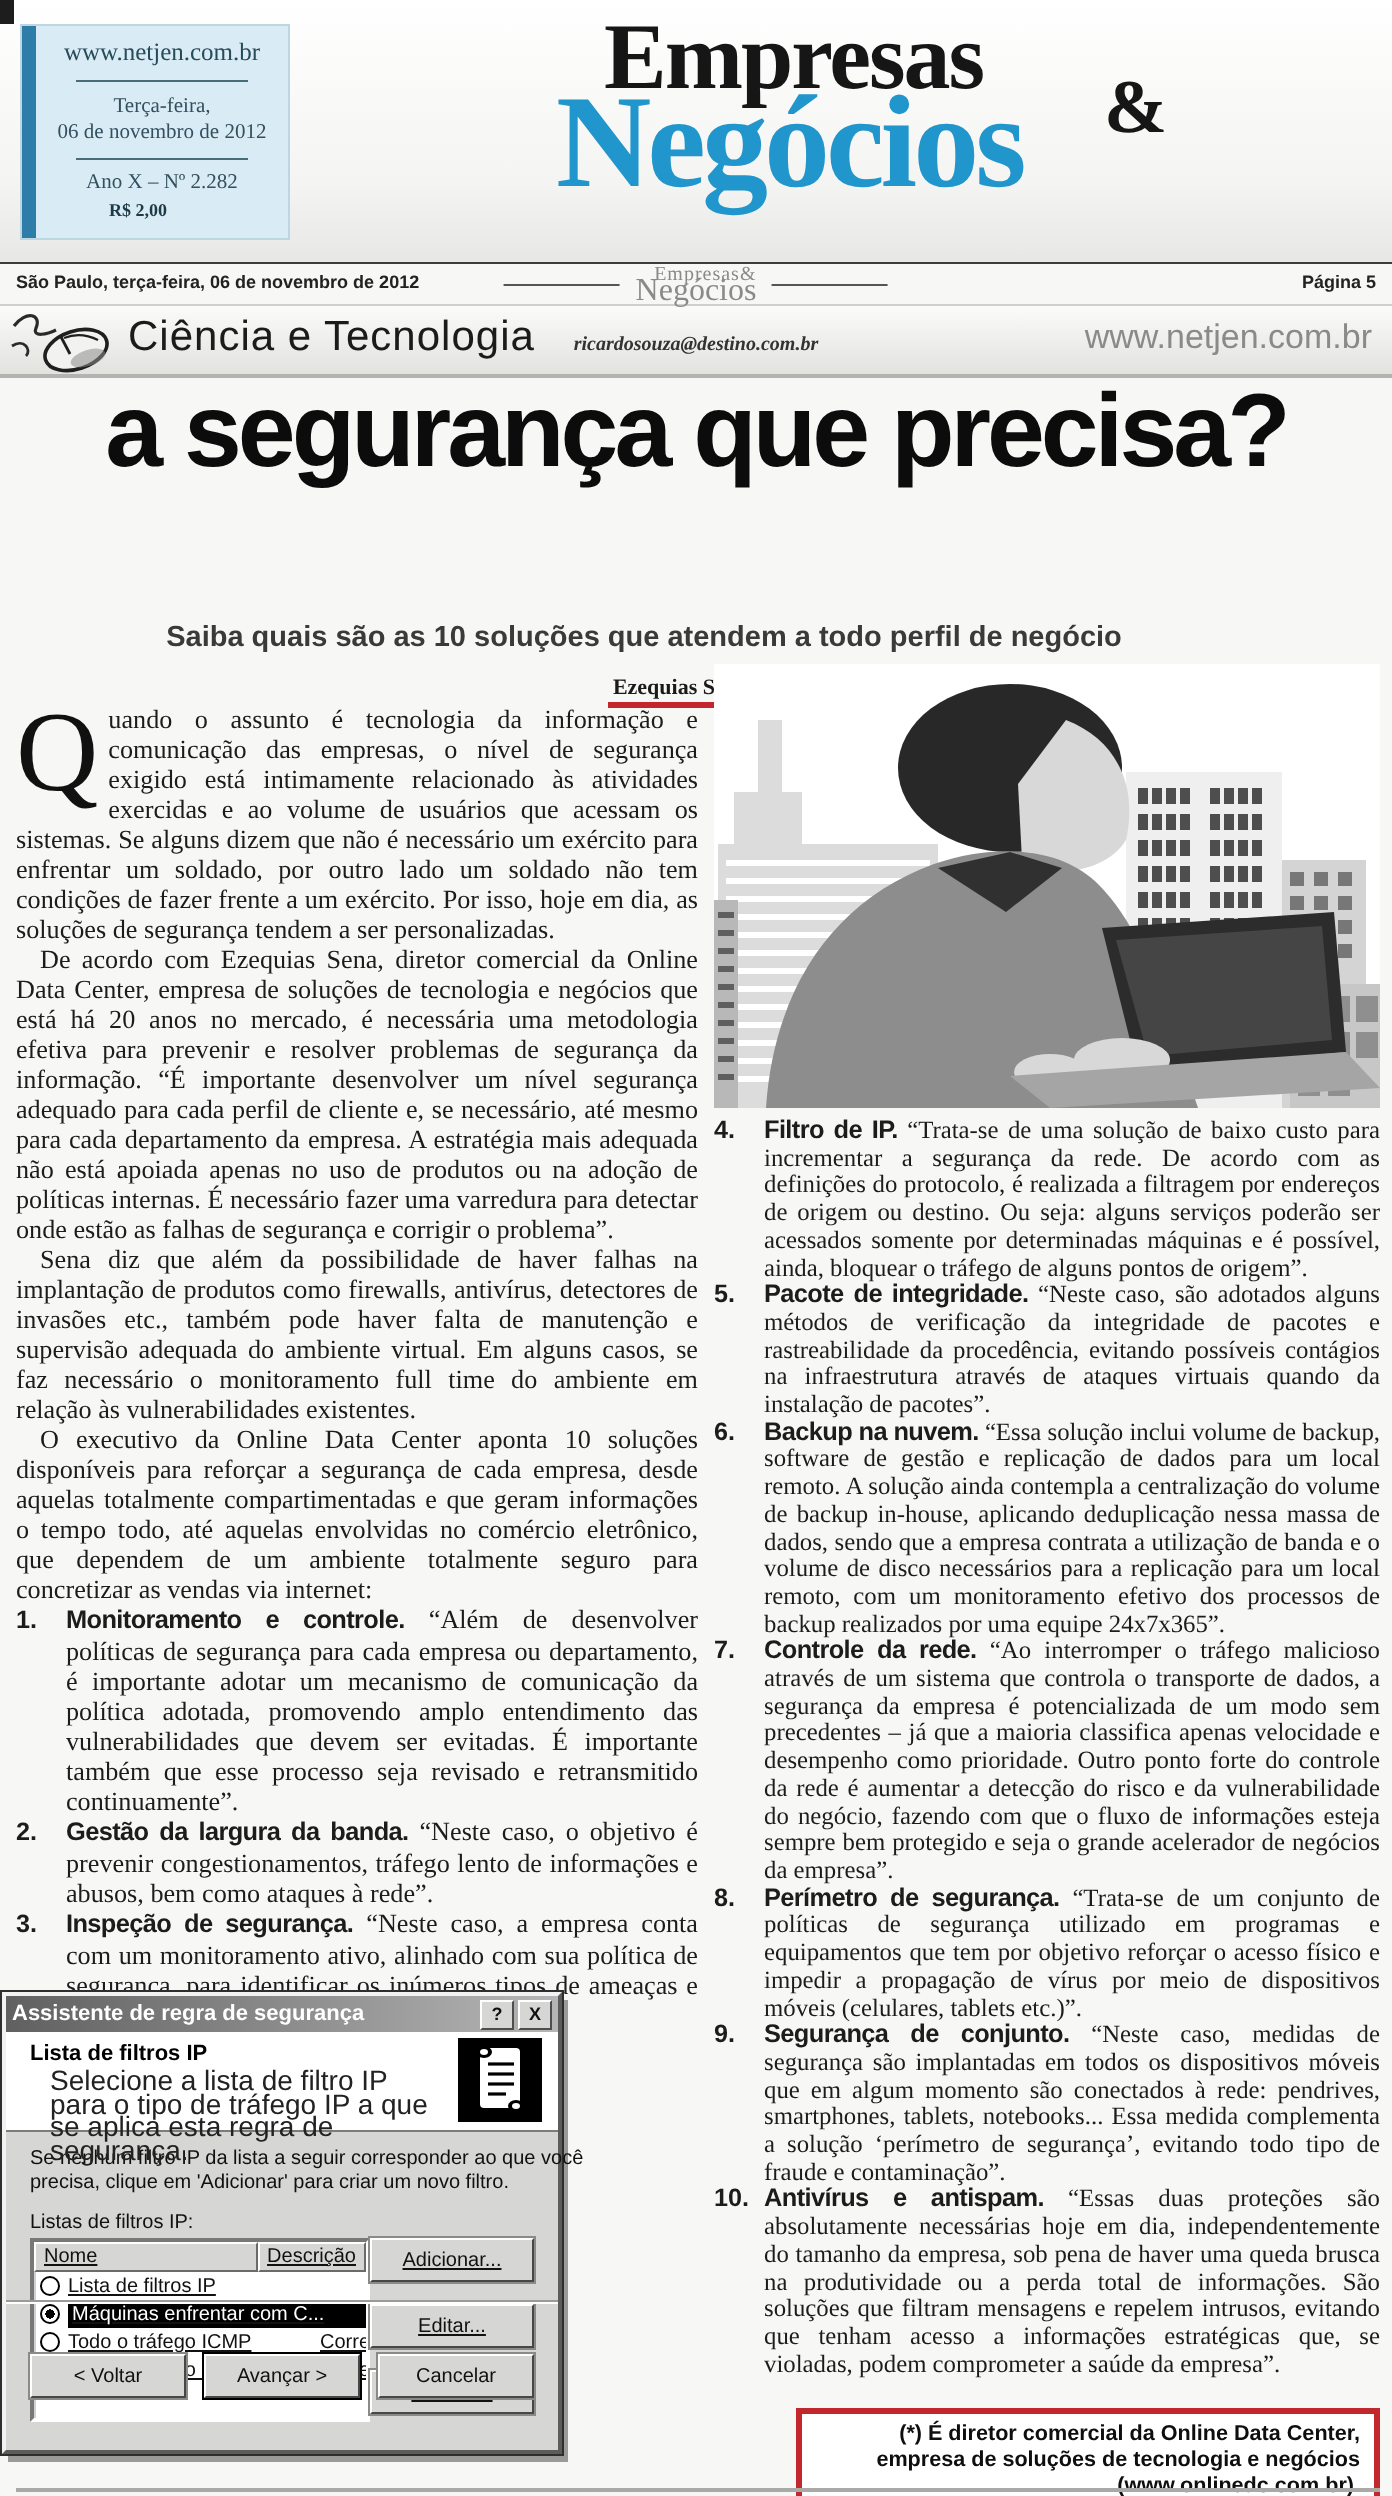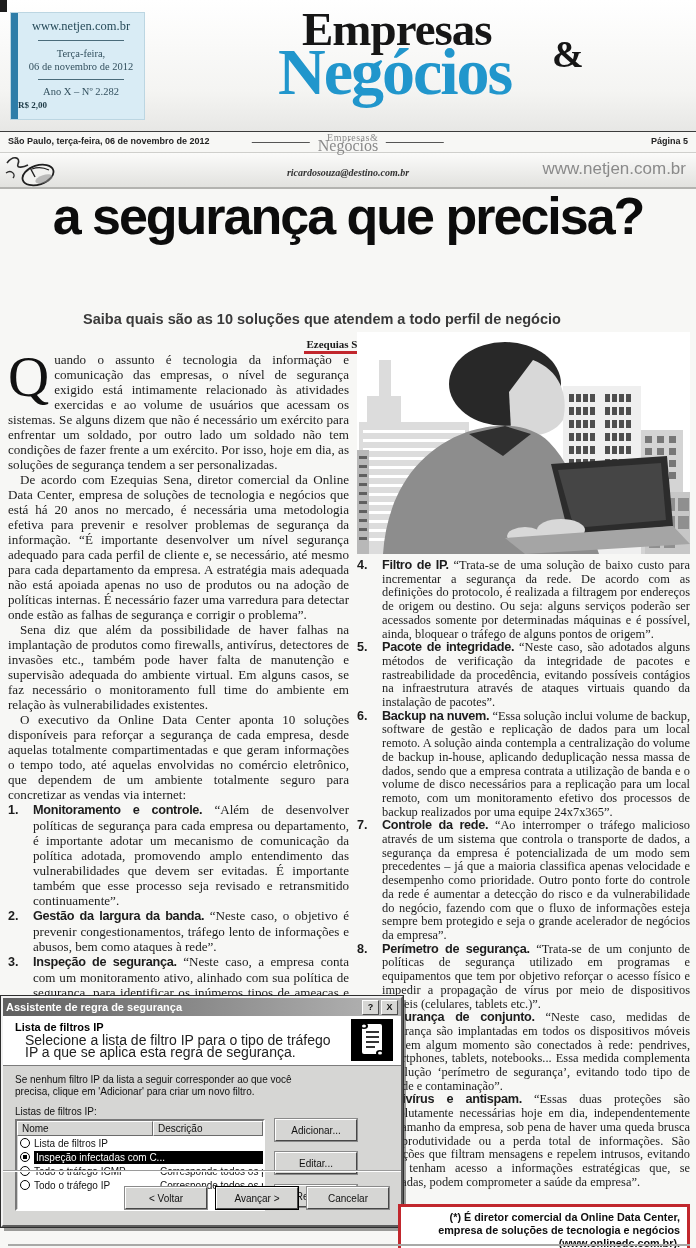--- a/index.html
+++ b/index.html
@@ -9,21 +9,21 @@
   .mast{position:absolute;left:0;top:0;width:696px;height:131px;
         background:linear-gradient(180deg,#ffffff 0%,#f4f4f2 70%,#e7e7e5 100%);}
   .corner-mark{position:absolute;left:0;top:0;width:7px;height:12px;background:#1d1d1d;}
   .infobox{position:absolute;left:11px;top:13px;width:133px;height:106px;background:#d9ecf5;
            border-left:7px solid #2e7da8;box-shadow:0 0 0 1px #bcd6e2;text-align:center;
            color:#33505e;padding-top:6px;box-sizing:border-box;}
   .infobox .url{font-size:12.5px;color:#274b59;}
   .infobox .rule{width:86px;margin:6px auto;border-top:1px solid #4a6b7a;}
   .infobox .date{font-size:10.5px;line-height:13px;}
   .infobox .edition{font-size:10.5px;}
-  .infobox .price{font-size:9px;font-weight:bold;text-align:left;padding-right:24px;margin-top:3px;color:#1d3a46;}
+  .infobox .price{font-size:9px;font-weight:bold;text-align:center;padding-right:24px;margin-top:3px;color:#1d3a46;}
   .brand{position:absolute;left:270px;top:0;width:420px;height:128px;}
   .brand .black{position:absolute;left:32px;top:2px;font-size:47px;font-weight:bold;color:#161616;
                 font-family:"Liberation Serif",serif;letter-spacing:-1px;}
   .brand .amp{position:absolute;left:282px;top:32px;font-size:38px;font-weight:bold;color:#161616;}
   .brand .blue{position:absolute;left:8px;top:34px;font-size:66px;font-weight:bold;color:#2196cc;
                font-family:"Liberation Serif",serif;letter-spacing:-2px;}
   
   .dateline{position:absolute;left:0;top:131px;width:696px;height:21px;border-top:1.5px solid #3c3c3c;
             font-family:"Liberation Sans",sans-serif;}
   .dateline .dl-left{position:absolute;left:8px;top:4px;font-size:9px;font-weight:bold;color:#222;}
@@ -58,58 +58,58 @@
   .col-left{position:absolute;left:8px;top:352px;width:341px;font-size:13.1px;line-height:15px;text-align:justify;}
   .col-right{position:absolute;left:357px;top:332px;width:333px;font-size:12.4px;line-height:13.7px;text-align:justify;}
   .para{margin:0;}
   .para.ind{text-indent:12px;}
   .dropcap{float:left;font-size:57px;line-height:44px;padding:3px 5px 0 0;font-family:"Liberation Serif",serif;color:#111;}
   .item{margin:0;padding-left:25px;}
   .item .num{display:inline-block;width:25px;margin-left:-25px;font-family:"Liberation Sans",sans-serif;
              font-weight:bold;font-size:12.6px;text-indent:0;}
   .item .ititle{font-family:"Liberation Sans",sans-serif;font-weight:bold;letter-spacing:-0.3px;font-size:12.7px;}
   
-  .dialog{position:absolute;left:1px;top:996px;width:402px;height:231px;background:#d6d6d4;
+  .dialog{position:absolute;left:1px;top:996px;width:280px;height:231px;background:#d6d6d4;
           font-family:"Liberation Sans","DejaVu Sans",sans-serif;
           border:2px solid;border-color:#f2f2f2 #5c5c5c #5c5c5c #f2f2f2;
           box-shadow:0 0 0 1px #2e2e2e,3px 4px 0 rgba(40,40,40,0.45);box-sizing:border-box;}
   .dlg-titlebar{height:18px;background:linear-gradient(90deg,#606060,#b6b6b6);display:flex;align-items:center;padding:0 3px;}
   .dlg-title{flex:1;color:#fff;font-size:11px;font-weight:bold;white-space:nowrap;overflow:hidden;}
   .dlg-sq{width:15px;height:13px;background:#d6d6d4;border:1px solid;border-color:#fff #4e4e4e #4e4e4e #fff;
           font-size:9px;font-weight:bold;color:#111;display:flex;align-items:center;justify-content:center;
           margin-left:2px;line-height:1;cursor:default;}
   .dlg-header{background:#fff;border-bottom:1px solid #7c7c7c;position:relative;height:50px;padding:5px 60px 0 12px;box-sizing:border-box;}
   .dlg-h1{font-size:11px;font-weight:bold;color:#000;}
   .dlg-h2{font-size:14px;line-height:11.5px;color:#222;margin-top:2px;padding-left:10px;}
   .dlg-ico{position:absolute;right:8px;top:3px;}
   .dlg-body{padding:8px 12px 0 12px;font-size:10px;color:#111;}
   .dlg-instr{line-height:11.5px;width:300px;}
   .dlg-label{margin-top:9px;margin-bottom:2px;}
-  .dlg-main{display:flex;margin-top:2px;}
+  .dlg-main{display:flex;margin-top:2px;text-decoration:underline;}
   .listbox{width:246px;height:88px;background:#fff;border:2px solid;border-color:#787878 #fff #fff #787878;
            box-shadow:inset 1px 1px 0 #0000002e;overflow:hidden;}
   .lb-head{display:flex;height:15px;}
   .lb-hc{background:#d6d6d4;border:1px solid;border-color:#fff #6b6b6b #6b6b6b #fff;font-size:10px;
          padding:0 4px;box-sizing:border-box;line-height:13px;}
   .lb-hc.c1{width:136px;}
   .lb-hc.c2{flex:1;}
   .lb-row{display:flex;align-items:center;height:14px;font-size:10px;padding-left:3px;cursor:default;}
   .radio{width:8px;height:8px;border:1.5px solid #000;border-radius:50%;margin-right:4px;flex:none;background:#fff;}
   .radio.on{background:radial-gradient(circle at 50% 50%, #000 0 40%, #fff 41%);}
   .lb-name{width:126px;white-space:nowrap;overflow:hidden;}
   .lb-desc{flex:1;white-space:nowrap;overflow:hidden;}
   .lb-row.sel .lb-name{width:auto;flex:1;background:#000;color:#fff;padding:1px 2px;}
   .sidebtns{width:92px;display:flex;flex-direction:column;align-items:flex-end;box-sizing:border-box;}
   .btn95{width:80px;height:20px;background:#d6d6d4;border:1px solid;border-color:#fff #474747 #474747 #fff;
          box-shadow:0 0 0 1px #8a8a8a;font-family:"Liberation Sans",sans-serif;font-size:10px;color:#111;
          display:flex;align-items:center;justify-content:center;cursor:default;}
   .sidebtns .btn95{margin-bottom:11px;}
   .dlg-footer{position:absolute;left:0;right:0;bottom:0;height:38px;border-top:1px solid #9a9a9a;
               box-shadow:0 1px 0 #fff inset;display:flex;align-items:center;justify-content:flex-end;
-              gap:9px;padding:8px 12px;}
+              gap:9px;padding:18px 12px;}
   .btn95.default{box-shadow:0 0 0 1px #000;}
   
   .footnote{position:absolute;left:398px;top:1204px;width:292px;box-sizing:border-box;background:#fff;
             border:3px solid #c1272d;padding:4px 7px;font-family:"Liberation Sans",sans-serif;
             font-weight:bold;font-size:10.8px;line-height:13px;text-align:right;color:#0e0e0e;}
   .bottom-rule{position:absolute;left:8px;top:1244px;width:682px;border-top:2px solid #a9a9a7;}
 </style>
 </head>
 <body>
 
@@ -152,20 +152,21 @@
     <span class="mouse">
       <svg width="56" height="34" viewBox="0 0 56 34">
         <path d="M3,10 C9,2 17,4 14,11 C12,16 20,14 24,12" stroke="#2a2a2a" stroke-width="1.6" fill="none"></path>
         <path d="M2,20 C8,16 12,22 9,25" stroke="#2a2a2a" stroke-width="1.4" fill="none"></path>
         <ellipse cx="34" cy="22" rx="16" ry="9.5" fill="#f2f2f0" stroke="#1f1f1f" stroke-width="1.8" transform="rotate(-18 34 22)"></ellipse>
         <line x1="26" y1="14.5" x2="31" y2="24" stroke="#1f1f1f" stroke-width="1.4"></line>
         <path d="M28,16 C33,14 39,14 45,17" stroke="#1f1f1f" stroke-width="1.2" fill="none"></path>
         <ellipse cx="40" cy="26" rx="9" ry="4" fill="#8c8c8c" opacity="0.55" transform="rotate(-18 40 26)"></ellipse>
       </svg>
     </span>
+    <span class="secname">Ciência e Tecnologia</span>
     <span class="email">ricardosouza@destino.com.br</span>
     <span class="site">www.netjen.com.br</span>
   </div>
 
   <h1 class="headline" style="margin:0;">
     <div>a segurança que precisa?</div>
   </h1>
   <div class="subtitle">Saiba quais são as 10 soluções que atendem a todo perfil de negócio</div>
   <div class="bylinewrap">
     <span class="byline">Ezequias Sena (*)</span>
@@ -361,21 +362,21 @@
             <span class="lb-hc c1">Nome</span>
             <span class="lb-hc c2">Descrição</span>
           </div>
           <div class="lb-row">
             <span class="radio"></span>
             <span class="lb-name">Lista de filtros IP</span>
             <span class="lb-desc"></span>
           </div>
           <div class="lb-row sel">
             <span class="radio on"></span>
-            <span class="lb-name">Inspeção infectadas com C...</span>
+            <span class="lb-name">Máquinas enfrentar com C...</span>
           </div>
           <div class="lb-row">
             <span class="radio"></span>
             <span class="lb-name">Todo o tráfego ICMP</span>
             <span class="lb-desc">Corresponde todos os pacote...</span>
           </div>
           <div class="lb-row">
             <span class="radio"></span>
             <span class="lb-name">Todo o tráfego IP</span>
             <span class="lb-desc">Corresponde todos os pacote...</span>

